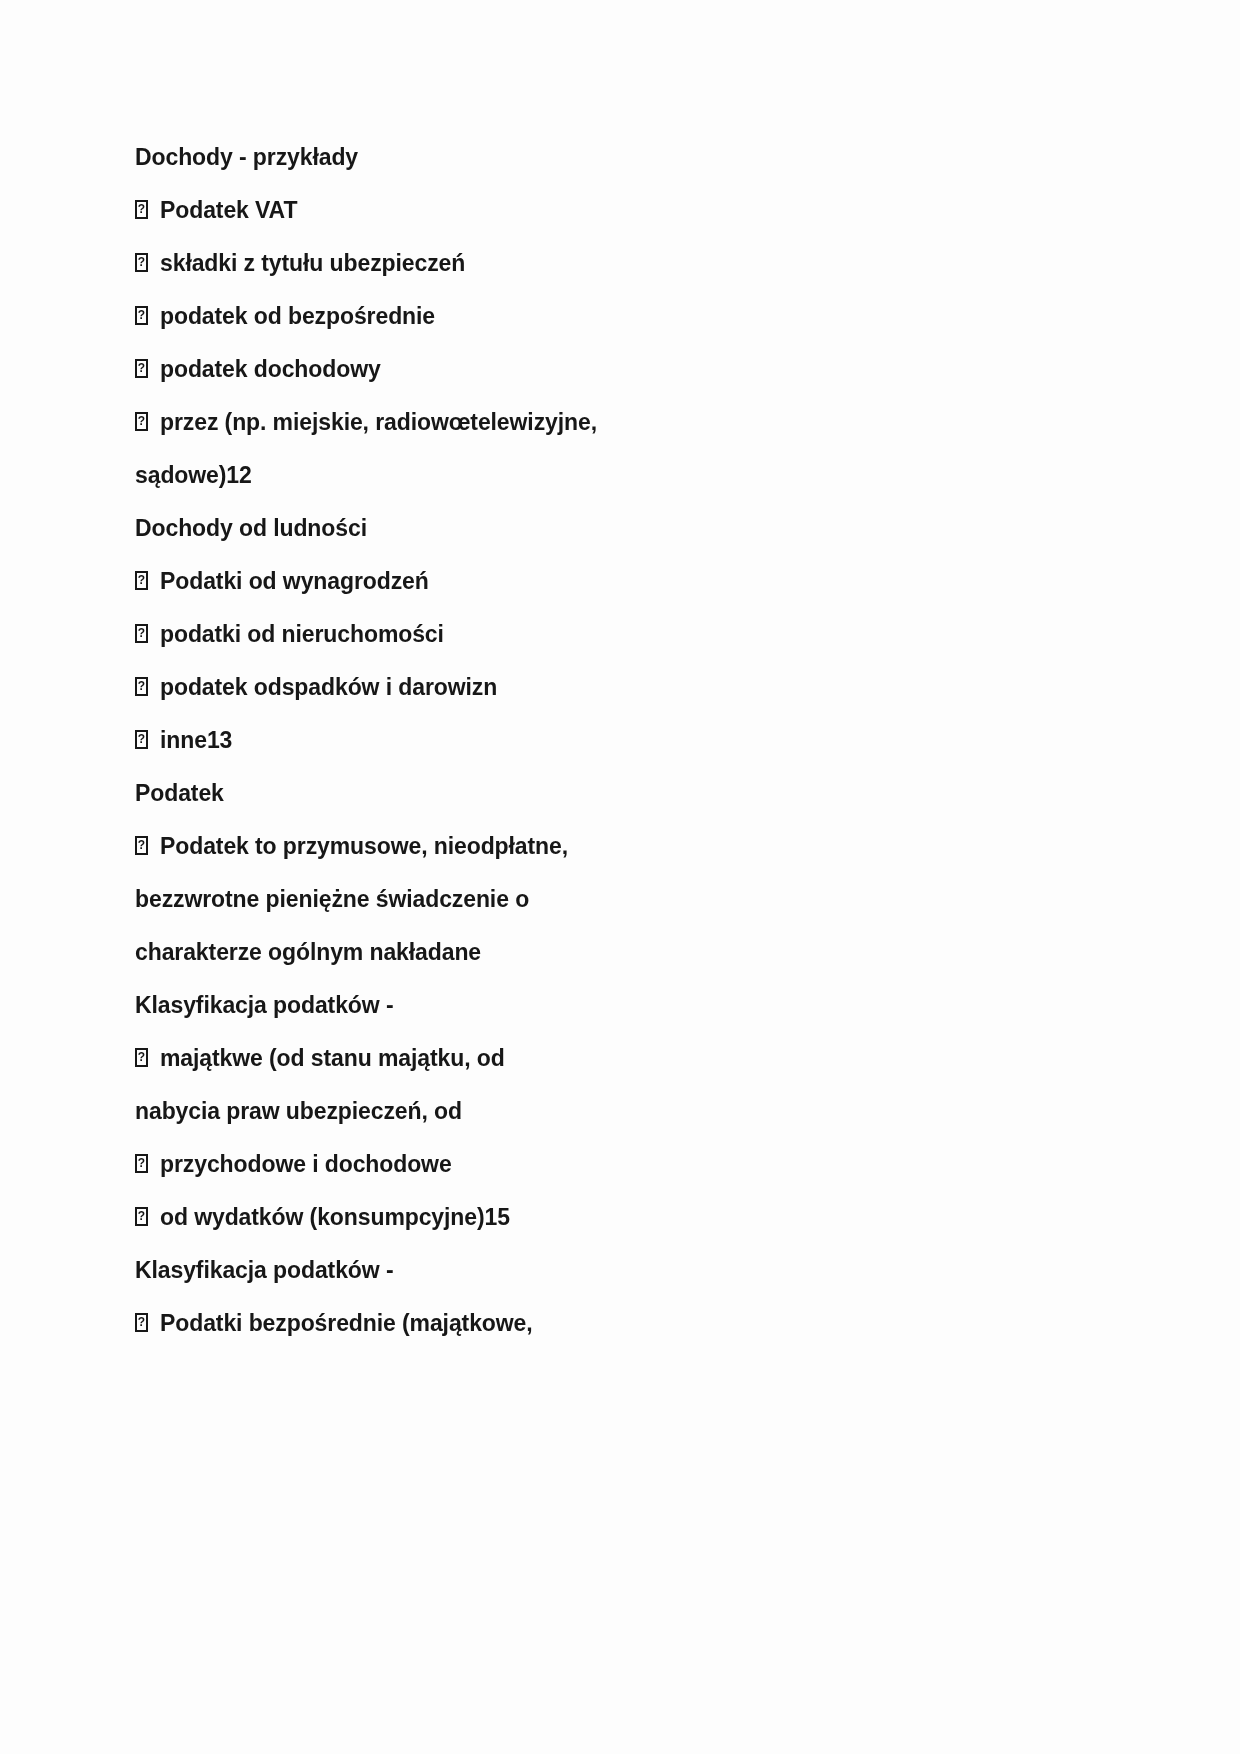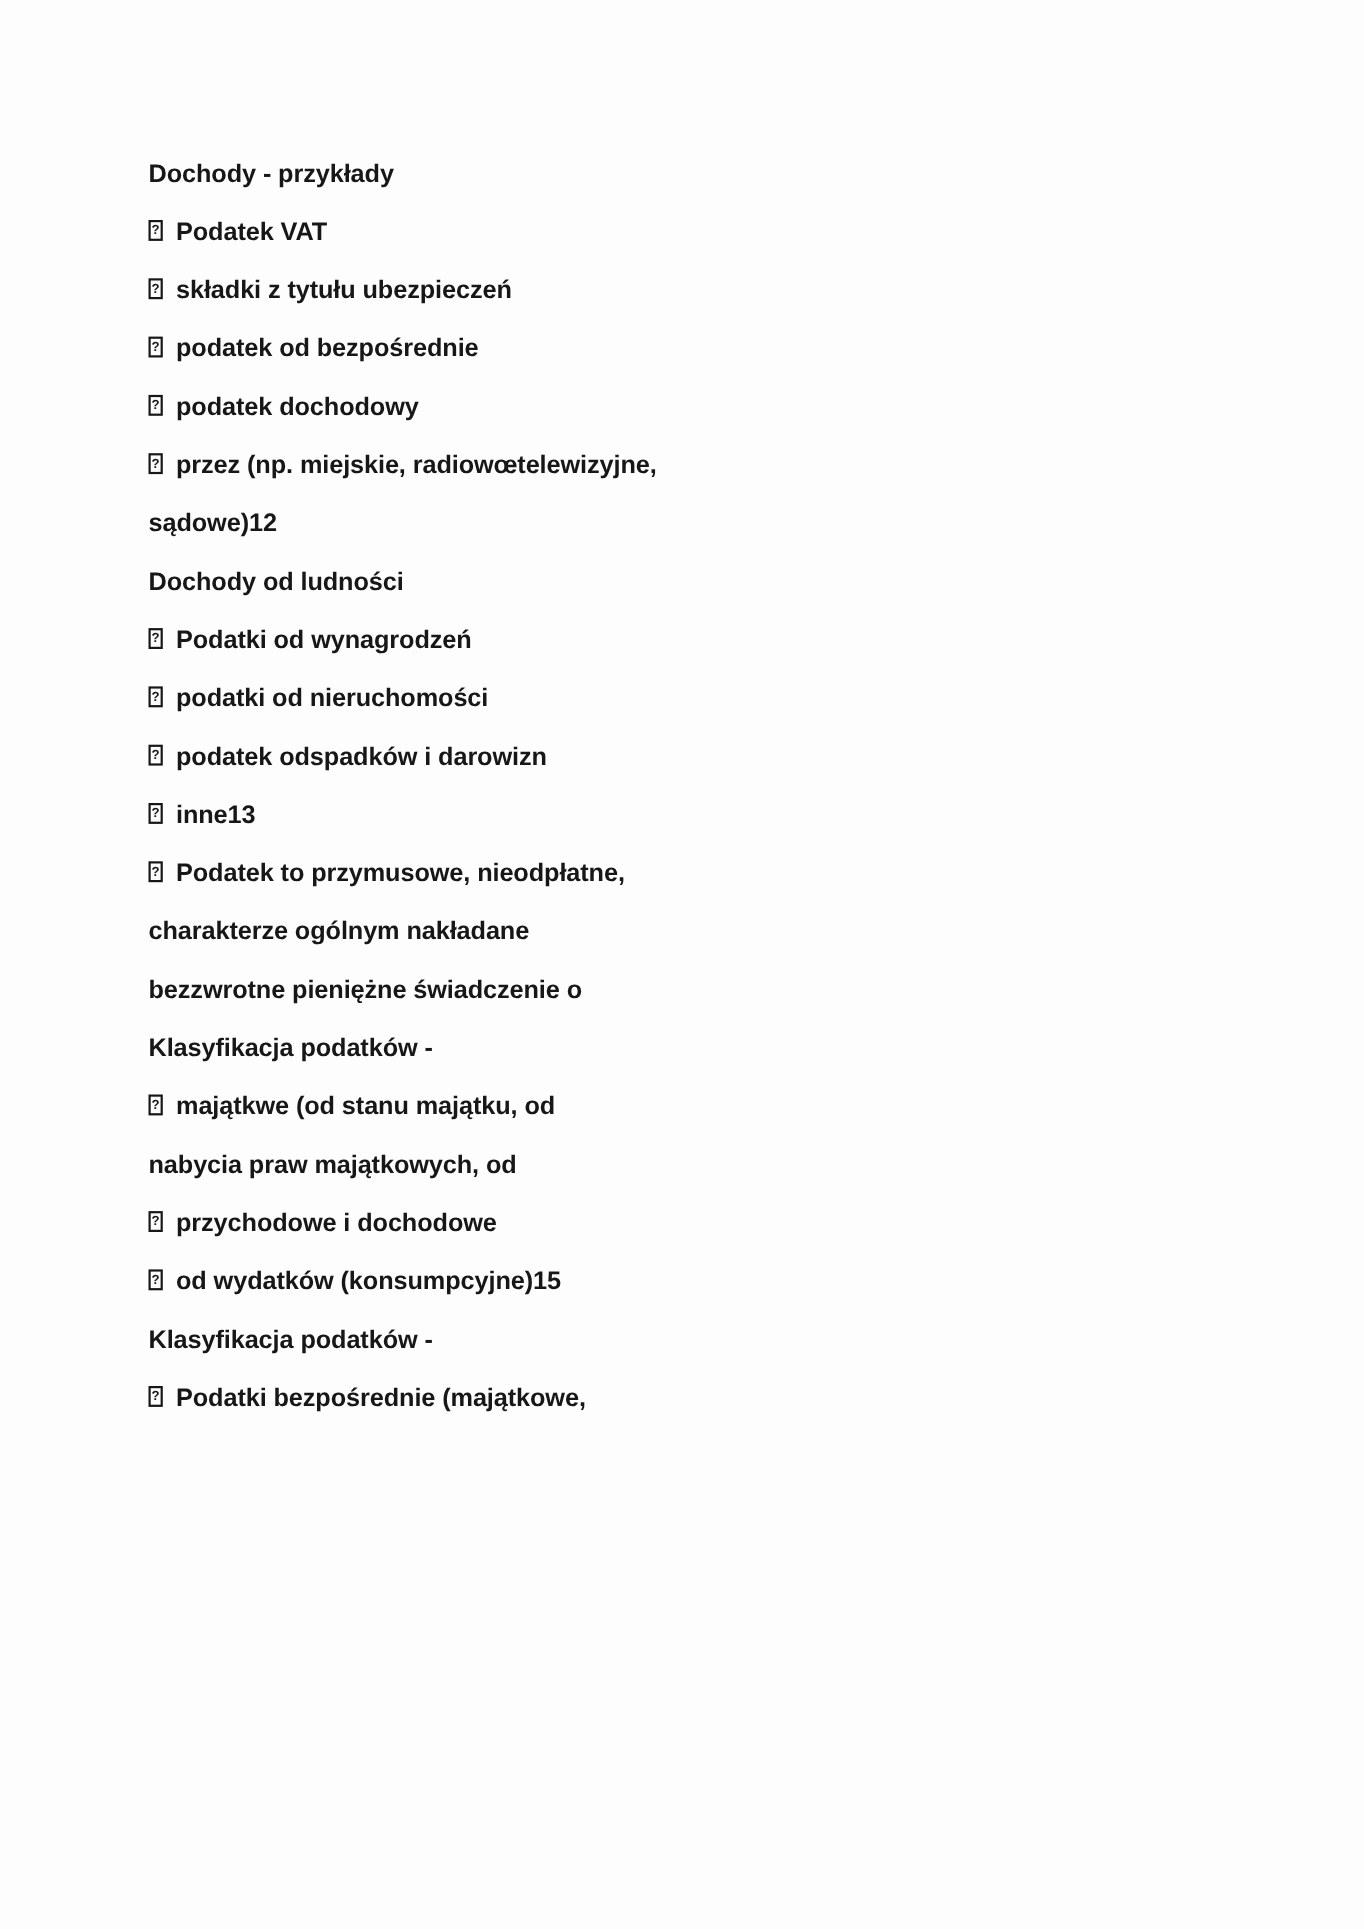--- a/index.html
+++ b/index.html
@@ -112,51 +112,55 @@
   <div class="line">
     <span class="bullet-box">?</span>
     <span class="line-text">podatek odspadków i darowizn</span>
   </div>
 
   <div class="line">
     <span class="bullet-box">?</span>
     <span class="line-text">inne13</span>
   </div>
 
+  <div class="line">
+
+    <span class="line-text">Podatek</span>
+  </div>
 
   <div class="line">
     <span class="bullet-box">?</span>
     <span class="line-text">Podatek to przymusowe, nieodpłatne,</span>
   </div>
 
   <div class="line">
 
-    <span class="line-text">charakterze ogólnym nakładane</span>
+    <span class="line-text">bezzwrotne pieniężne świadczenie o</span>
   </div>
 
   <div class="line">
 
-    <span class="line-text">bezzwrotne pieniężne świadczenie o</span>
+    <span class="line-text">charakterze ogólnym nakładane</span>
   </div>
 
 
   <div class="line">
 
     <span class="line-text">Klasyfikacja podatków -</span>
   </div>
 
 
   <div class="line">
     <span class="bullet-box">?</span>
     <span class="line-text">majątkᴡe (od stanu majątku, od</span>
   </div>
 
   <div class="line">
 
-    <span class="line-text">nabycia praw majątkowych, od</span>
+    <span class="line-text">nabycia praw ubezpieczeń, od</span>
   </div>
 
 
   <div class="line">
     <span class="bullet-box">?</span>
     <span class="line-text">przychodowe i dochodowe</span>
   </div>
 
   <div class="line">
     <span class="bullet-box">?</span>

